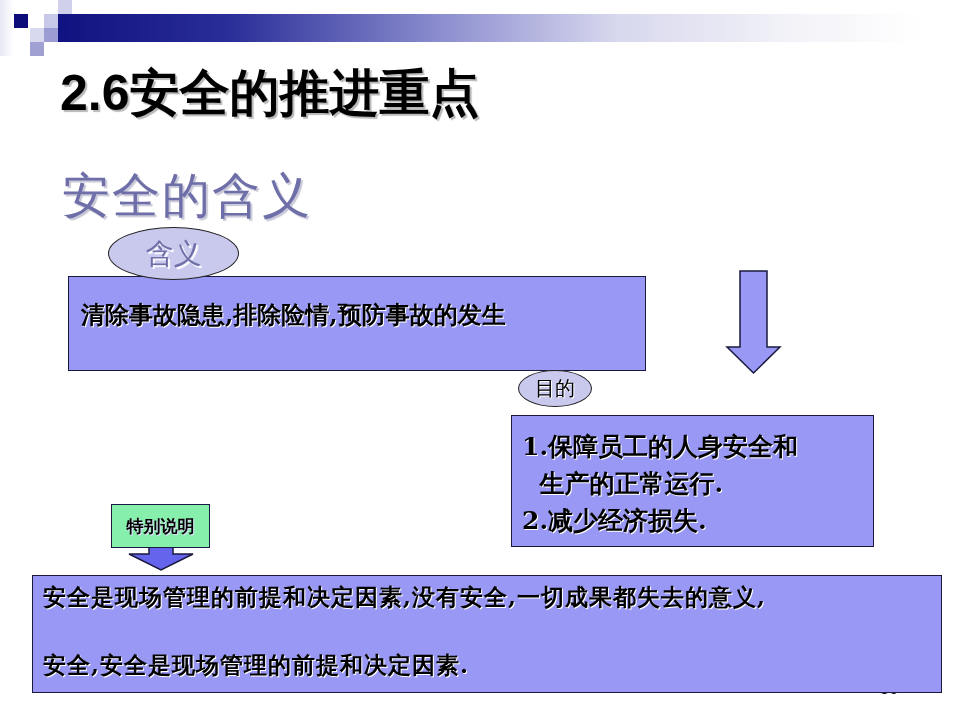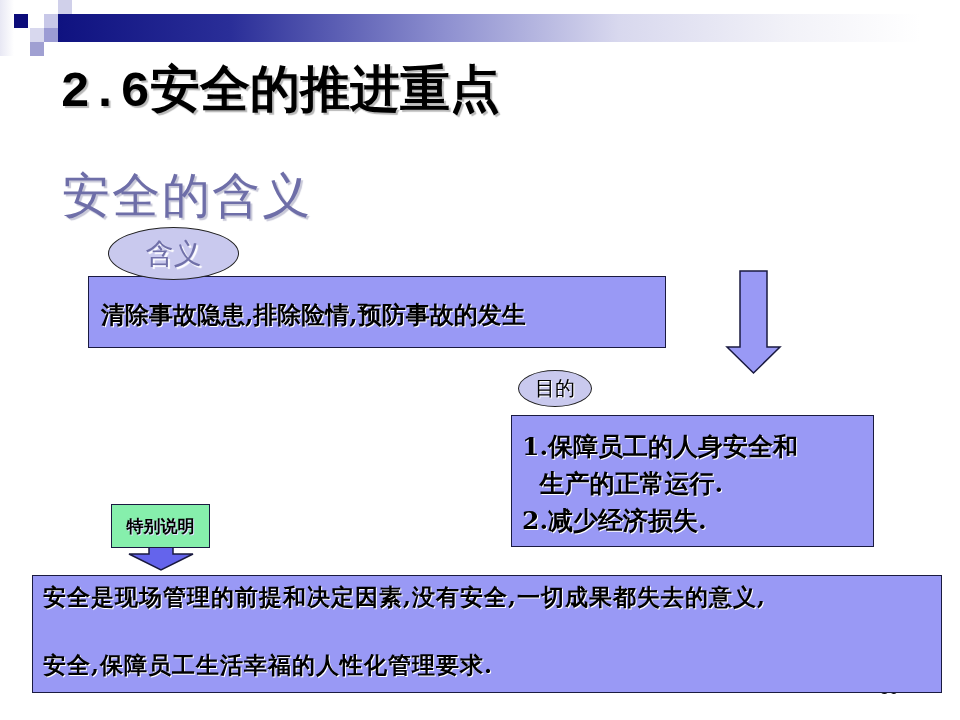--- a/index.html
+++ b/index.html
@@ -12,21 +12,21 @@
 
   
   .sq { position: absolute; }
   .hdr-bar {
     position: absolute; left: 58px; top: 14px; width: 862px; height: 28px;
     background: linear-gradient(to right, #0f1280 0%, #2a2e98 20%, #8e90d0 45%, #d8d8ee 65%, #f2f2f8 85%, #ffffff 100%);
   }
 
   .title {
     position: absolute; left: 60px; top: 58px;
-    font-family: Liberation Mono, monospace;
+    font-family: Liberation Sans, sans-serif;
     font-size: 50px; font-weight: bold; color: #000;
     letter-spacing: 0px; line-height: 70px;
     text-shadow: 2px 2px 1px #b8b8b8;
     white-space: nowrap;
   }
   .subtitle {
     position: absolute; left: 62px; top: 170px;
     font-family: "DejaVu Sans", "Liberation Sans", sans-serif;
     font-size: 48px; color: #6e6ea8; line-height: 50px;
     text-shadow: 2px 2px 1px #c8c8d8;
@@ -46,21 +46,21 @@
   .ellipse.small span {
     font-family: "DejaVu Serif", serif;
     font-size: 20px; color: #000; text-shadow: 1px 1px 0 #fff;
   }
 
   .box {
     position: absolute; background: #9999f5; border: 1.5px solid #1a1a40;
     box-sizing: border-box; color: #000;
     text-shadow: 1px 1px 0 #ffffff;
   }
-  .box1 { left: 88px; top: 276px; width: 578px; height: 72px; padding-left: 20px; }
+  .box1 { left: 68px; top: 276px; width: 578px; height: 95px; padding-left: 20px; }
   .box1 .t { position: absolute; left: 12px; top: 22px; font-size: 24px; white-space: nowrap; font-weight: bold; }
 
   .box2 { left: 511px; top: 415px; width: 363px; height: 132px; }
   .box2 .line { position: absolute; left: 10px; font-size: 25px; white-space: nowrap; font-weight: bold; }
 
   .box3 { left: 32px; top: 575px; width: 910px; height: 118px; }
   .box3 .line { position: absolute; left: 10px; font-size: 23px; white-space: nowrap; font-weight: bold; letter-spacing: 1px; }
 
   .callout {
     position: absolute; left: 111px; top: 504px; width: 99px; height: 44px;
@@ -119,14 +119,14 @@
   <polygon points="38,0 62,0 62,8 82,8 50,24 18,8 38,8" fill="#6464ec" stroke="#1a1a40" stroke-width="1.5"></polygon>
 </svg>
 <div class="callout">
   <span>特别说明</span>
 </div>
 
 <div class="pagenum">56</div>
 
 <div class="box box3">
   <div class="line" style="top:6px;">安全是现场管理的前提和决定因素,没有安全,一切成果都失去的意义,</div>
-  <div class="line" style="top:74px;">安全,保障员工生活幸福的人性化管理要求.</div>
+  <div class="line" style="top:74px;">安全,安全是现场管理的前提和决定因素.</div>
 </div>
 
 </body></html>

